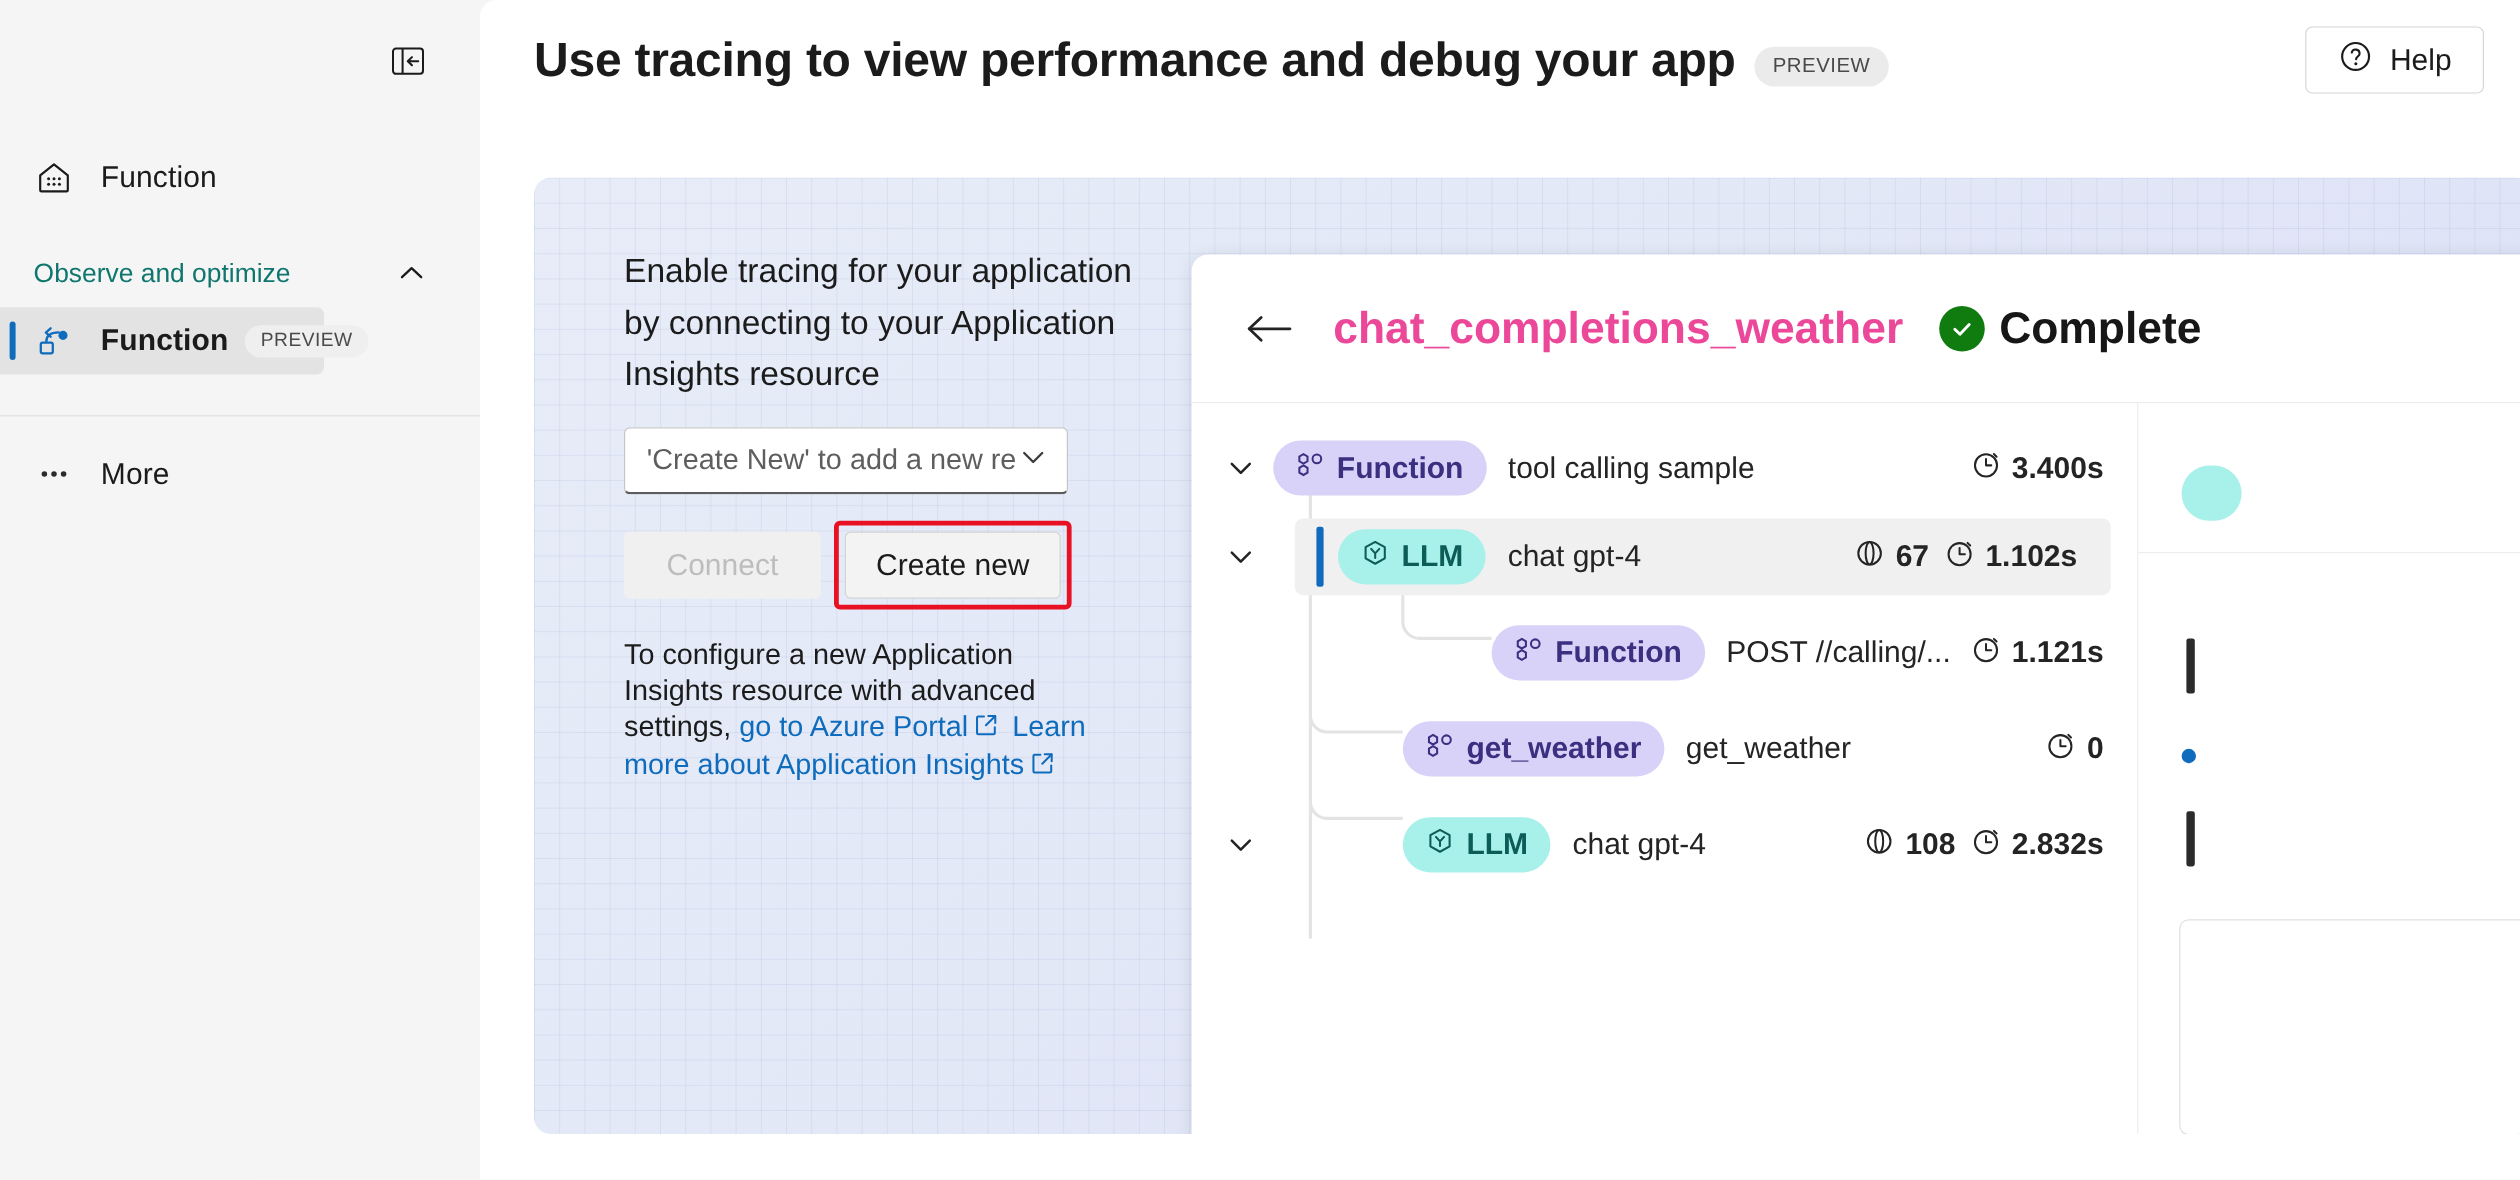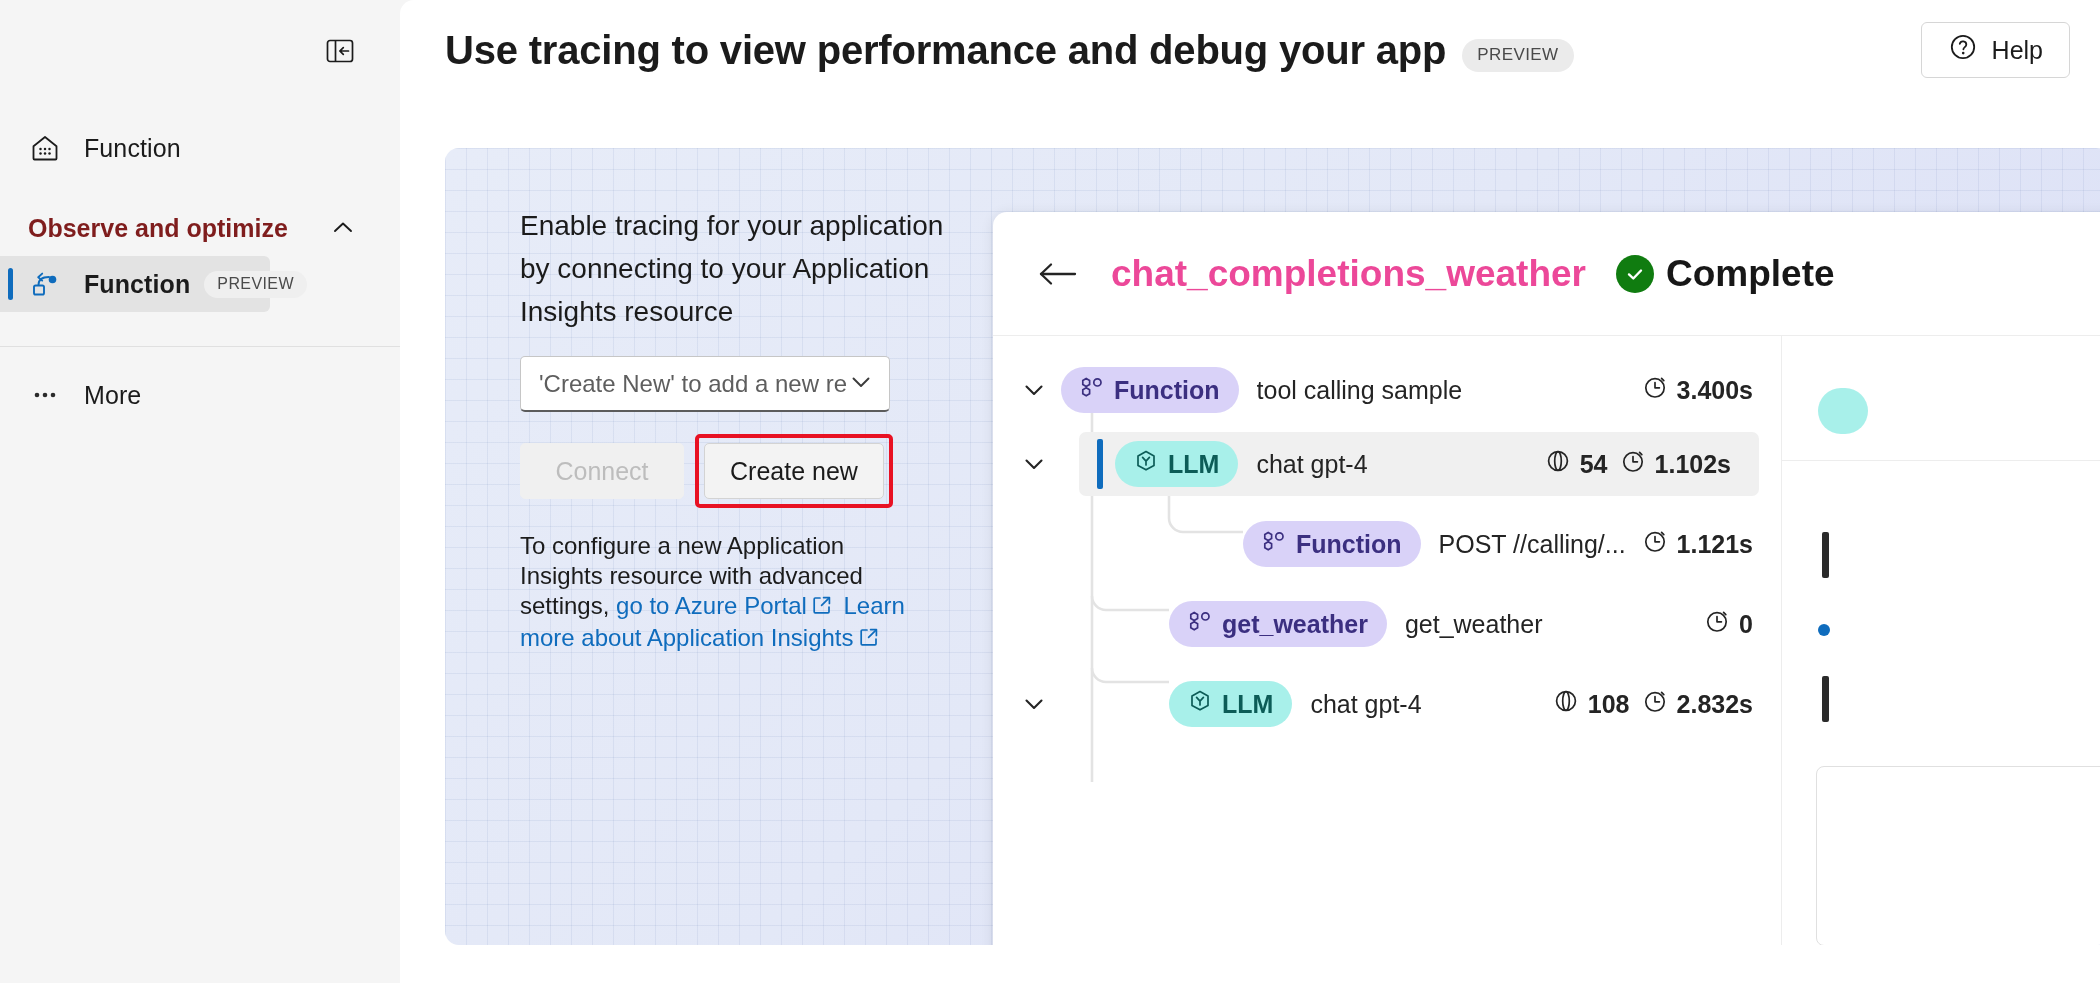--- a/index.html
+++ b/index.html
@@ -68,23 +68,23 @@
   .section-header {
     display: flex;
     align-items: center;
     justify-content: space-between;
     height: 56px;
     margin-top: 24px;
     padding: 0 42px 0 28px;
     cursor: pointer;
   }
   .section-header .sh-label {
-    font-size: 25px;
-    font-weight: 700;
-    color: #7f1d1d;
+    font-size: 22px;
+    font-weight: 400;
+    color: #0f766e;
   }
   .section-header .chev { width:30px; height:30px; display:flex; align-items:center; justify-content:center; }
 
   .nav-item.active {
     background: #e3e3e3;
     margin-right: 130px;
     margin-left: 0;
     border-radius: 0 6px 6px 0;
   }
   .nav-item.active .active-bar {
@@ -581,21 +581,21 @@
                 </span>
                 <span>LLM</span>
               </span>
               <span class="span-name">chat gpt-4</span>
               <span class="row-metrics">
                 <span class="metric">
                   <span><svg width="26" height="26" viewBox="0 0 26 26" fill="none">
                         <circle cx="13" cy="13" r="9.4" stroke="#242424" stroke-width="1.7"></circle>
                         <ellipse cx="13" cy="13" rx="3.3" ry="9.4" stroke="#242424" stroke-width="1.7"></ellipse>
                       </svg></span>
-                  <span>54</span>
+                  <span>67</span>
                 </span>
                 <span class="metric">
                   <span><svg width="26" height="26" viewBox="0 0 26 26" fill="none">
                         <circle cx="13" cy="13.8" r="9.2" stroke="#242424" stroke-width="1.7"></circle>
                         <path d="M13 8.6 V13.8 H17.4" stroke="#242424" stroke-width="1.7" fill="none" stroke-linecap="round" stroke-linejoin="round"></path>
                         <path d="M19.6 4.4 L21.8 6.6" stroke="#242424" stroke-width="1.7" stroke-linecap="round"></path>
                       </svg></span>
                   <span>1.102s</span>
                 </span>
               </span>

